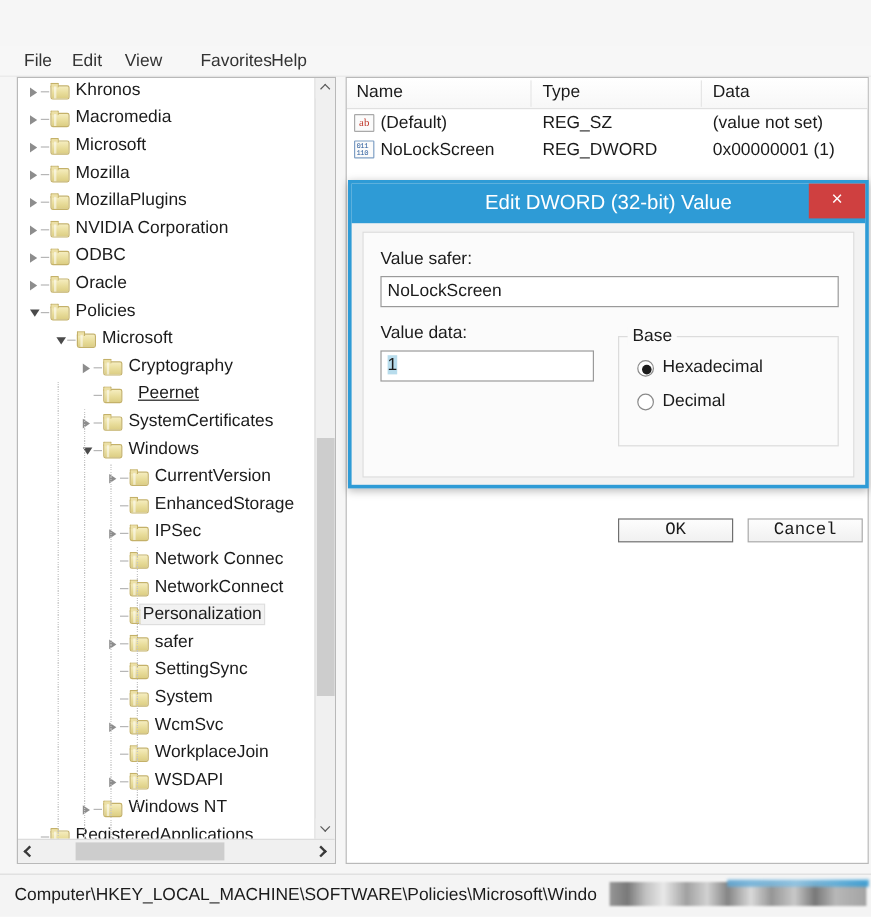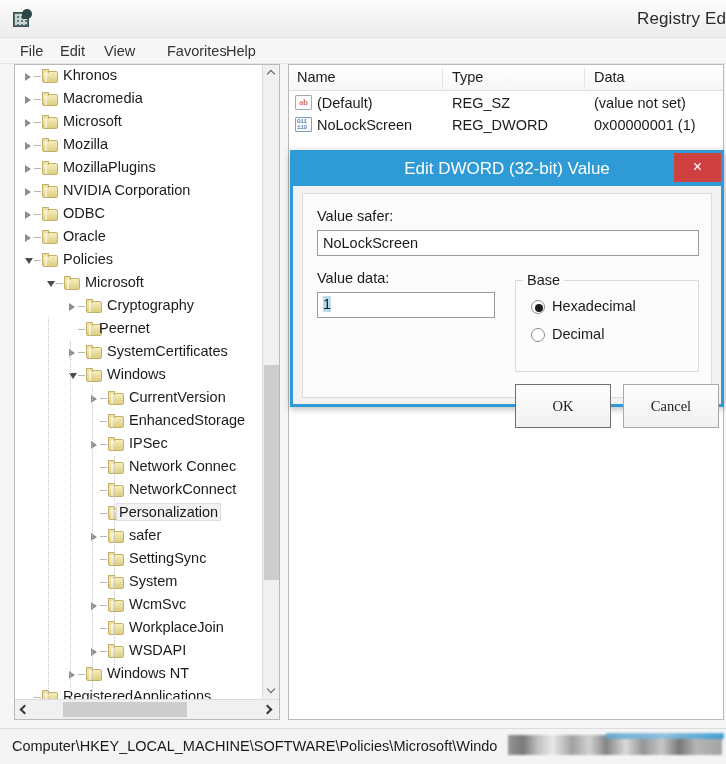--- a/index.html
+++ b/index.html
@@ -352,26 +352,27 @@
     width: 8px; height: 8px;
     background: #1b1b1b;
     border-radius: 50%;
   }
   .radio-label {
     position: absolute; left: 21px; top: 0;
     font-size: 14.5px; color: #1b1b1b;
   }
   .dlg-btn {
     position: absolute;
-    height: 44px;
+    height: 20px;
     background: linear-gradient(to bottom, #fdfdfd 0%, #f1f1f1 100%);
     border: 1px solid #a8a8a8;
     font-size: 14.5px; color: #1b1b1b;
-    font-family: Liberation Serif, serif;
-    cursor: default;
+    font-family: Liberation Mono, monospace;
+    cursor: default;
+    margin-top: 48px;
   }
   .dlg-btn.default { border: 1px solid #6f6f6f; }
 
   
   .statusbar {
     position: absolute; left: 0; bottom: 0;
     width: 726px; height: 36px;
     background: #f4f4f4;
     border-top: 1px solid #dcdcdc;
   }
@@ -397,28 +398,20 @@
     background: linear-gradient(to right, #5fa8d6, #88c2e4, #2e9bd6);
     filter: blur(1.3px);
     opacity: .85;
   }
 </style>
 </head>
 <body>
 
 <div id="app">
 
-  <div class="titlebar">
-    <div class="app-icon">
-      <div class="ic-body"></div>
-      <div class="ic-grid"></div>
-      <div class="ic-key"></div>
-    </div>
-    <div class="window-title">Registry Ed</div>
-  </div>
 
   <div class="menubar" id="menubar">
       <div class="menu-item" style="left: 16px;">File</div>
       <div class="menu-item" style="left: 56px;">Edit</div>
       <div class="menu-item" style="left: 100px;">View</div>
       <div class="menu-item" style="left: 163px;">Favorites</div>
       <div class="menu-item" style="left: 222px;">Help</div>
     </div>
 
   <div class="pane-tree">
@@ -533,21 +526,21 @@
           </div>
           <div class="tw-label" style="left: 92px;">Cryptography</div>
         </div>
         <div class="tree-row">
           <div class="tick" style="left: 63px;"></div>
           <div class="folder" style="left: 71px;">
             <div class="fb"></div>
             <div class="ft"></div>
             <div class="fs"></div>
           </div>
-          <div class="tw-label" style="left: 84px;">Peernet</div>
+          <div class="tw-label" style="left: 100px; text-decoration: underline;">Peernet</div>
         </div>
         <div class="tree-row">
           <div class="expander" style="left: 54px;"></div>
           <div class="tick" style="left: 63px;"></div>
           <div class="folder" style="left: 71px;">
             <div class="fb"></div>
             <div class="ft"></div>
             <div class="fs"></div>
           </div>
           <div class="tw-label" style="left: 92px;">SystemCertificates</div>

